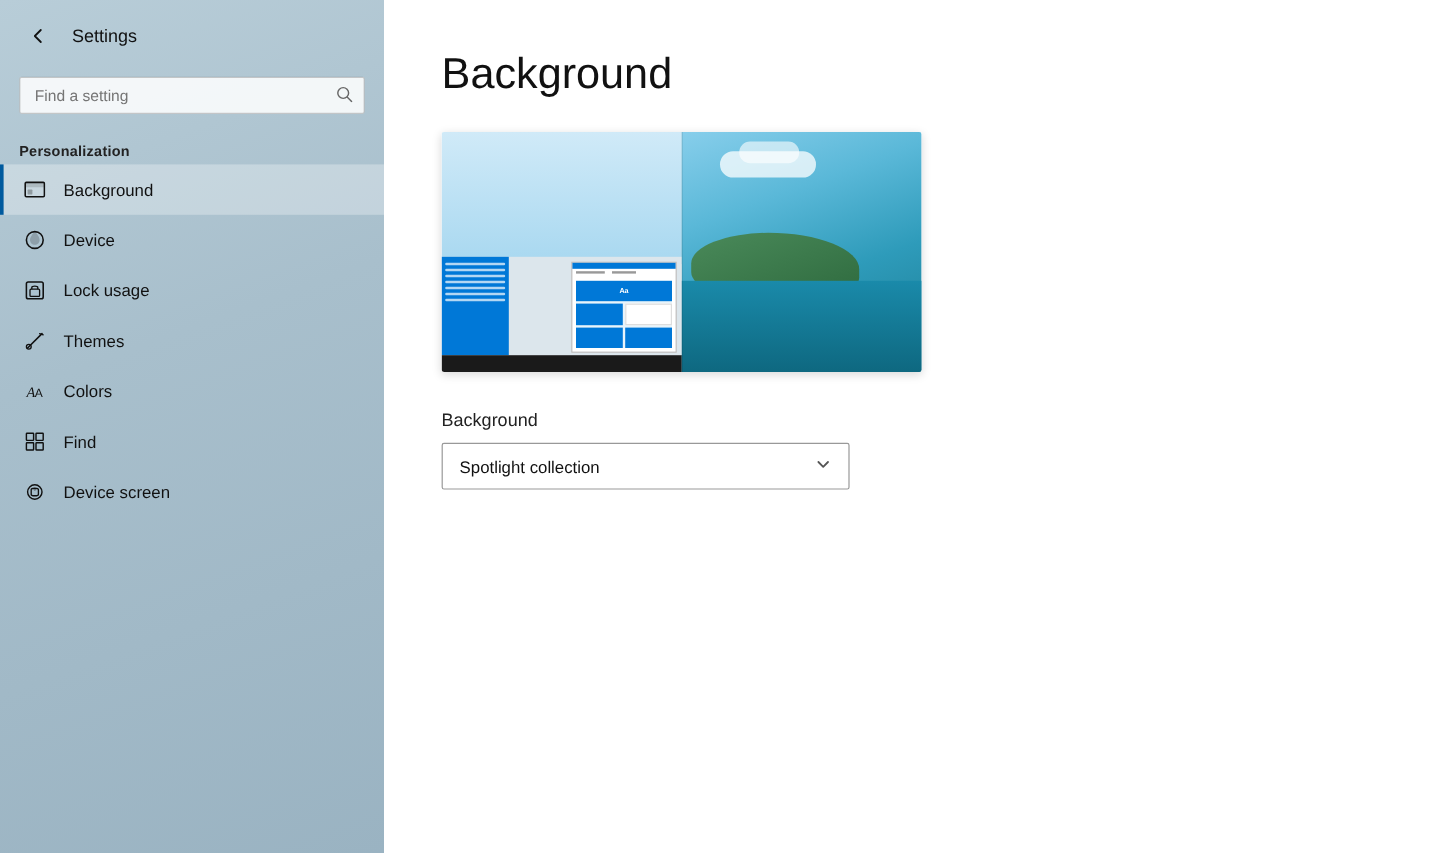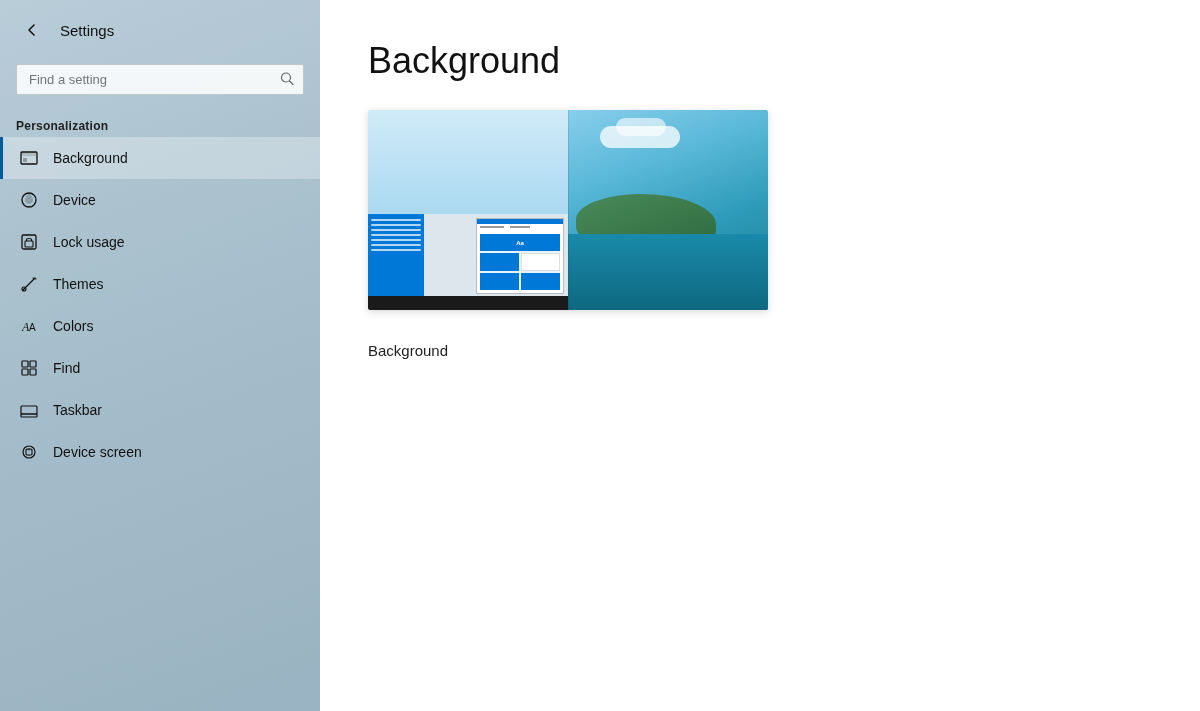--- a/index.html
+++ b/index.html
@@ -246,29 +246,20 @@
       <svg width="18" height="18" viewBox="0 0 18 18" fill="none">
         <rect x="2" y="2" width="6" height="6" rx="0.5" stroke="#111" stroke-width="1.2"></rect>
         <rect x="10" y="2" width="6" height="6" rx="0.5" stroke="#111" stroke-width="1.2"></rect>
         <rect x="2" y="10" width="6" height="6" rx="0.5" stroke="#111" stroke-width="1.2"></rect>
         <rect x="10" y="10" width="6" height="6" rx="0.5" stroke="#111" stroke-width="1.2"></rect>
       </svg>
     </span>
     <span>Find</span>
   </div>
 
-  <div class="nav-item">
-    <span class="nav-icon">
-      <svg width="18" height="18" viewBox="0 0 18 18" fill="none">
-        <rect x="1" y="5" width="16" height="8" rx="1" stroke="#111" stroke-width="1.2"></rect>
-        <rect x="1" y="13" width="16" height="3" rx="0.5" stroke="#111" stroke-width="1.2"></rect>
-      </svg>
-    </span>
-    <span>Taskbar</span>
-  </div>
 
   <div class="nav-item">
     <span class="nav-icon">
       <svg width="18" height="18" viewBox="0 0 18 18" fill="none">
         <circle cx="9" cy="9" r="6" stroke="#111" stroke-width="1.2"></circle>
         <path d="M6 7 C6 5.5 12 5.5 12 7 L12 11 C12 12.5 6 12.5 6 11 Z" stroke="#111" stroke-width="1.1"></path>
         <circle cx="9" cy="7" r="1" fill="#111" opacity="0.4"></circle>
       </svg>
     </span>
     <span>Device screen</span>
@@ -322,13 +313,21 @@
       </div>
     </div>
 
     <div style="position:absolute;bottom:0;left:0;width:50%;height:14px;background:#1a1a1a;"></div>
 
     <div style="position:absolute;top:0;left:50%;width:1px;bottom:0;background:rgba(0,0,0,0.1);"></div>
   </div>
 
   <div class="bg-label">Background</div>
 
+  <div class="dropdown">
+    <span>Spotlight collection</span>
+    <span class="chevron-down">
+      <svg width="14" height="14" viewBox="0 0 14 14" fill="none">
+        <path d="M3 5L7 9L11 5" stroke="#555" stroke-width="1.5" stroke-linecap="round" stroke-linejoin="round"></path>
+      </svg>
+    </span>
+  </div>
 </main>
 
 </body></html>

